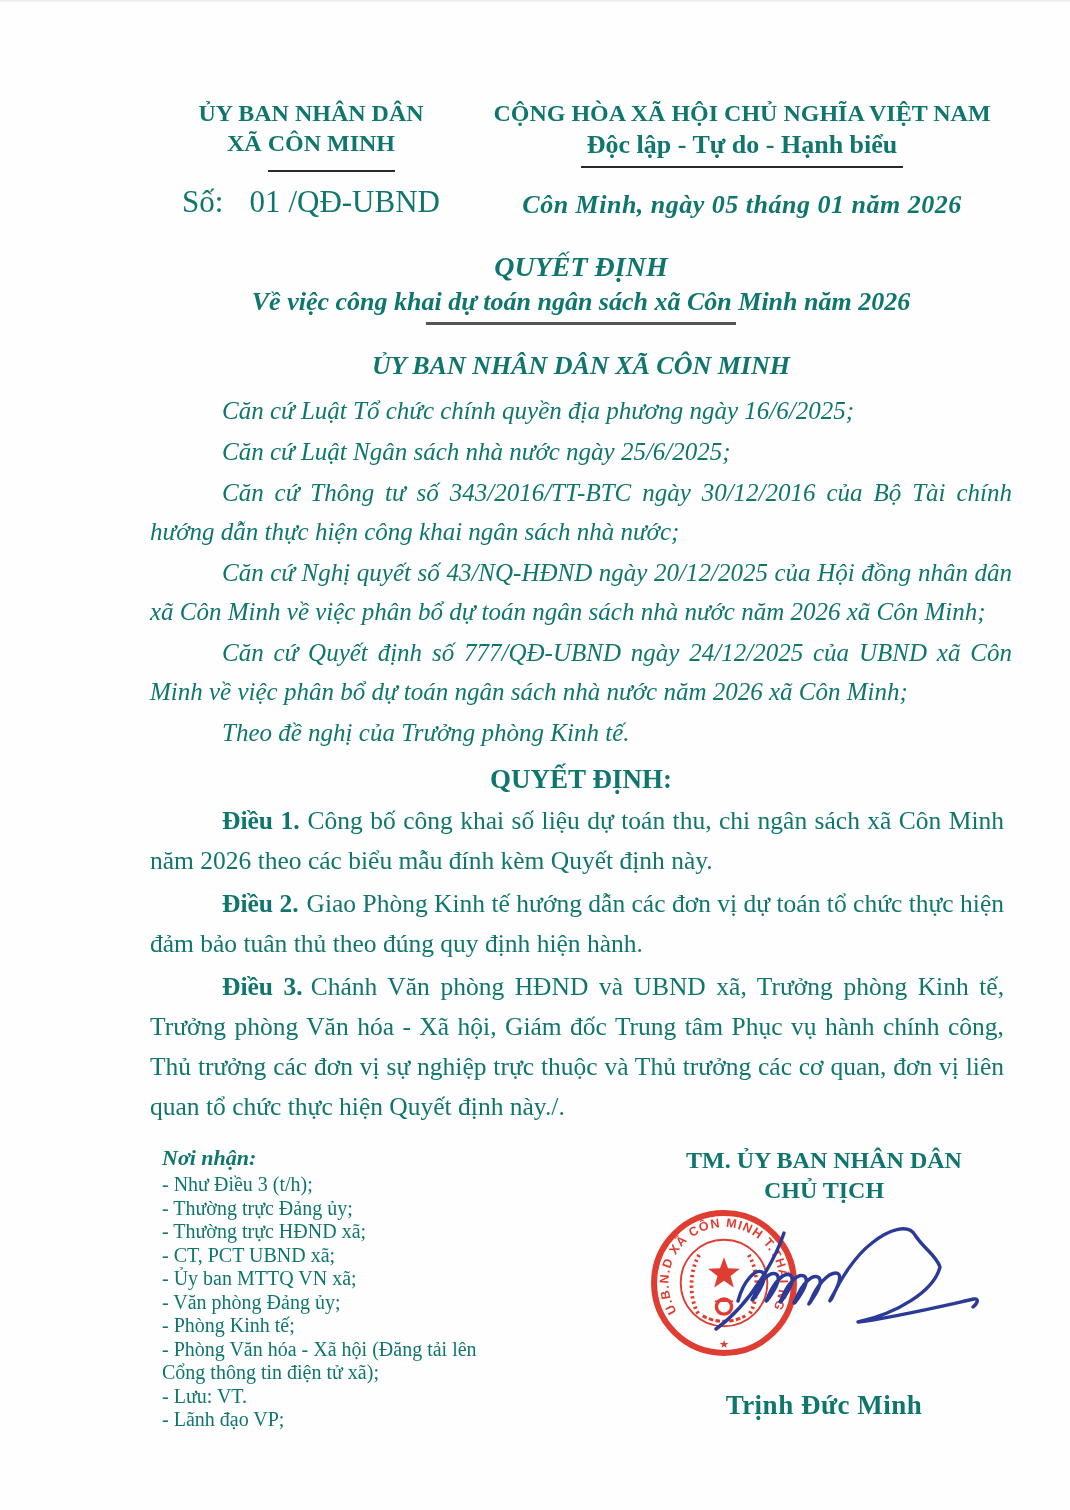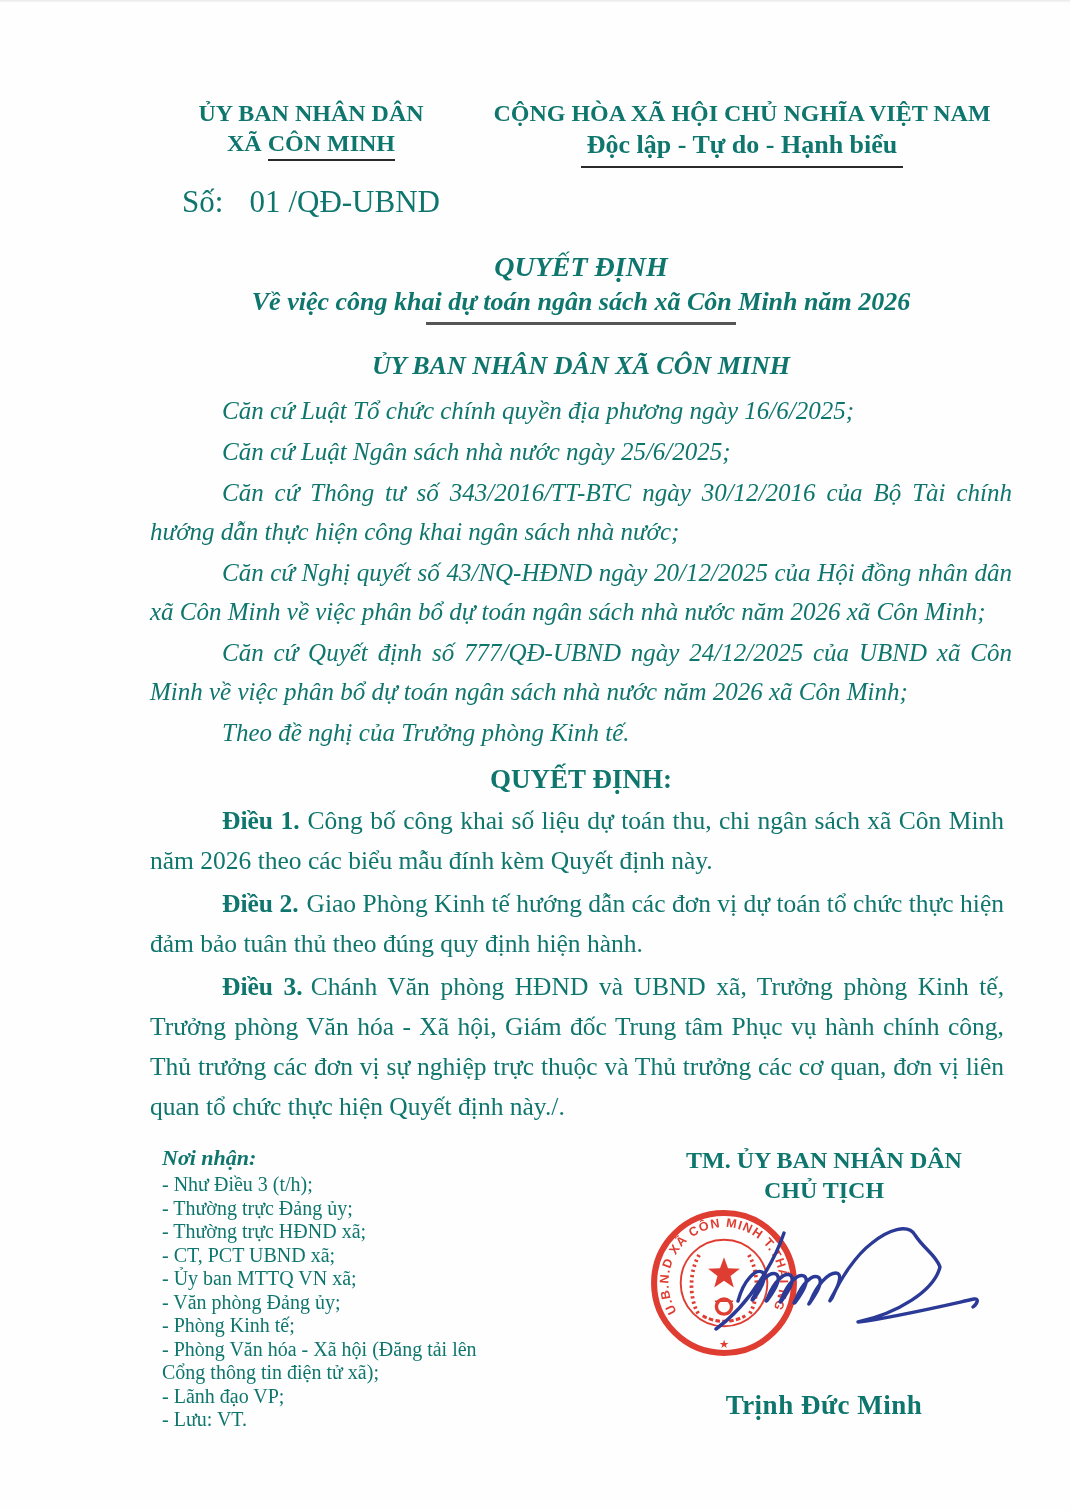--- a/index.html
+++ b/index.html
@@ -17,21 +17,21 @@
   }
   .content{
     position:absolute;left:150px;top:98px;width:862px;
   }
   
   .hdr{display:flex;}
   .hdr-left{width:322px;text-align:center;}
   .hdr-right{flex:1;text-align:center;}
   .org-line1{font-weight:bold;font-size:24px;line-height:30px;}
   .org-line2{font-weight:bold;font-size:24px;line-height:30px;}
-  .org-underline{border-bottom:2px solid #2a2a2a;padding-bottom:3px;}
+  .org-underline{border-bottom:2px solid #2a2a2a;padding-bottom:14px;}
   .doc-number{font-size:31px;margin-top:26px;}
   .doc-number .gap1{display:inline-block;width:26px;}
   .doc-number .gap2{display:inline-block;width:8px;}
   .nat-line1{font-weight:bold;font-size:24px;line-height:30px;}
   .nat-line2{font-weight:bold;font-size:26px;line-height:34px;display:inline-block;
              border-bottom:2px solid #2a2a2a;padding:0 6px 4px 6px;}
   .dateline{font-style:italic;font-weight:bold;font-size:26px;margin-top:22px;letter-spacing:.5px;}
   
   .title-block{text-align:center;margin-top:30px;font-style:italic;}
   .title-main{font-weight:bold;font-size:28px;line-height:34px;}
@@ -75,20 +75,21 @@
       <div class="hdr-left">
         <div class="org-line1">ỦY BAN NHÂN DÂN</div>
         <div class="org-line2"><span>XÃ </span><span class="org-underline">CÔN MINH</span></div>
         <div class="doc-number">
           <span>Số:</span><span class="gap1"></span><span>01</span><span class="gap2"></span><span>/QĐ-UBND</span>
         </div>
       </div>
       <div class="hdr-right">
         <div class="nat-line1">CỘNG HÒA XÃ HỘI CHỦ NGHĨA VIỆT NAM</div>
         <div><span class="nat-line2">Độc lập - Tự do - Hạnh biểu</span></div>
+        <div class="dateline">Côn Minh, ngày 05  tháng 01 năm 2026</div>
       </div>
     </div>
 
     <div class="title-block">
       <div class="title-main">QUYẾT ĐỊNH</div>
       <div class="title-subject">Về việc công khai dự toán ngân sách xã Côn Minh năm 2026</div>
       <div class="subject-rule"></div>
       <div class="issuer">ỦY BAN NHÂN DÂN XÃ CÔN MINH</div>
     </div>
 
@@ -115,22 +116,22 @@
         <div class="recipients-heading">Nơi nhận:</div>
         <ul class="recipients-list">
           <li>- Như Điều 3 (t/h);</li>
           <li>- Thường trực Đảng ủy;</li>
           <li>- Thường trực HĐND xã;</li>
           <li>- CT, PCT UBND xã;</li>
           <li>- Ủy ban MTTQ VN xã;</li>
           <li>- Văn phòng Đảng ủy;</li>
           <li>- Phòng Kinh tế;</li>
           <li>- Phòng Văn hóa - Xã hội (Đăng tải lên Cổng thông tin điện tử xã);</li>
+          <li>- Lưu: VT.</li>
           <li>- Lãnh đạo VP;</li>
-          <li>- Lưu: VT.</li>
         </ul>
       </div>
 
       <div class="sig-col">
         <div class="sig-authority">TM. ỦY BAN NHÂN DÂN</div>
         <div class="sig-position">CHỦ TỊCH</div>
 
         <div class="sig-area">
 
           <svg class="seal-svg" width="152" height="152" viewBox="0 0 200 200">

